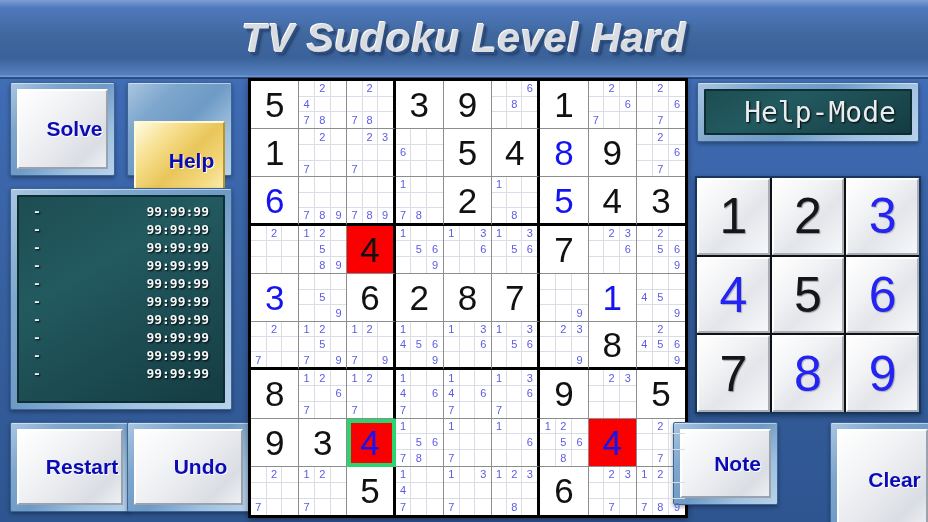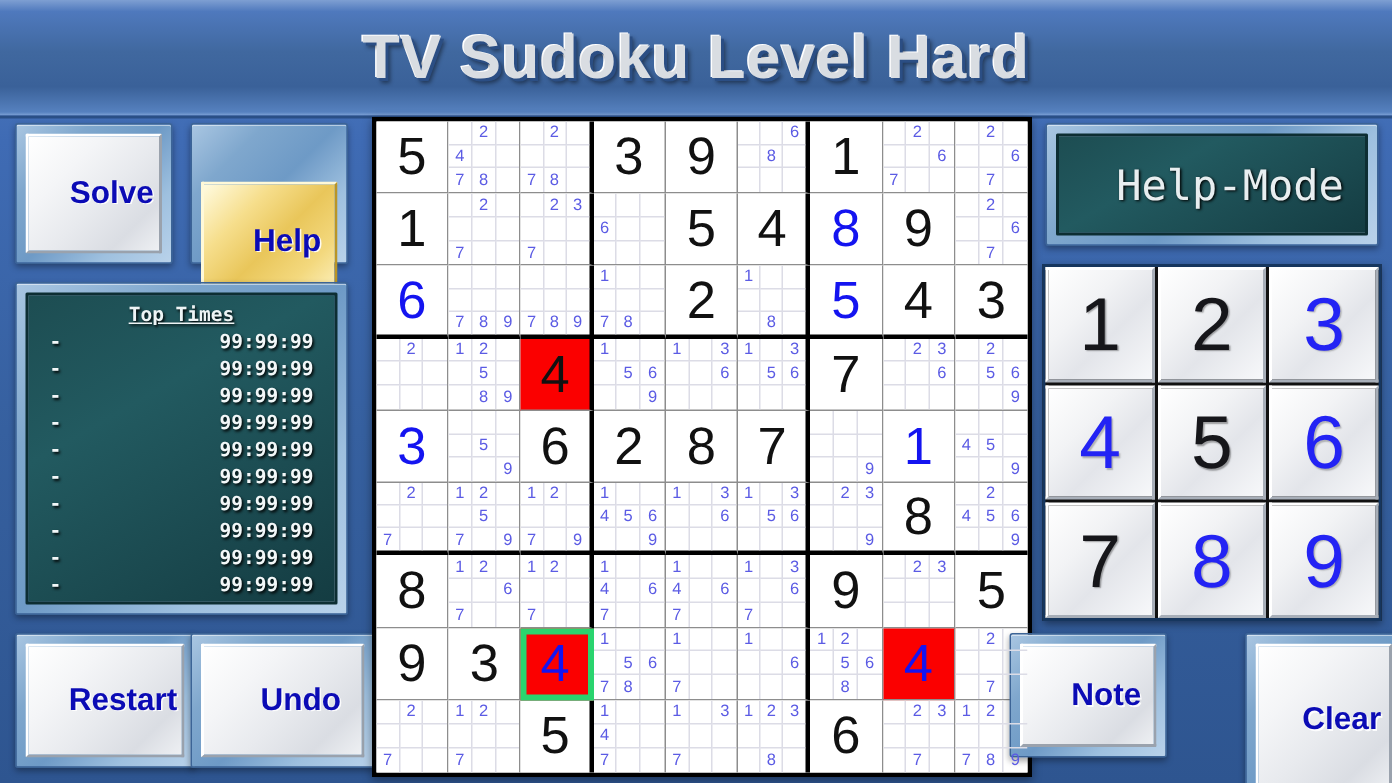--- a/index.html
+++ b/index.html
@@ -11,21 +11,21 @@
   body {
     background: linear-gradient(180deg, #4f7cc0 0%, #3f6bb4 18%, #36609f 55%, #2e5590 100%);
     position: relative;
   }
 
   
   #titlebar {
     position: absolute; left: 0; top: 0; width: 928px; height: 79px;
     background: linear-gradient(180deg, #7e9fd2 0%, #4f79bd 10%, #40689f 45%, #3a6199 75%, #5681bf 97%, #7ea2d6 100%);
     border-bottom: 2px solid #2a4f86;
-    display: flex; align-items: center; justify-content: center;
+    display: flex; align-items: center; justify-content: center; font-style: italic;
   }
   #title {
     font-size: 41px; font-weight: bold; letter-spacing: 0.5px;
     color: #d9dde2;
     text-shadow: 2px 2px 0 #2b4e84, 3px 3px 3px rgba(0,0,0,.45), -1px -1px 0 #ffffff;
     font-family: "Liberation Sans", sans-serif;
   }
 
   
   .btnframe {
@@ -63,21 +63,21 @@
     font-family: "DejaVu Sans Mono", monospace;
     text-shadow: 1px 1px 2px #000;
   }
 
   #btn-solve   { left: 10px;  top: 82px;  width: 105px; height: 94px; }
   #btn-help    { left: 127px; top: 82px;  width: 105px; height: 94px; }
   #btn-restart { left: 10px;  top: 422px; width: 120px; height: 90px; }
   #btn-undo    { left: 127px; top: 422px; width: 123px; height: 90px; }
   #btn-note    { left: 673px; top: 422px; width: 105px; height: 83px; }
   #btn-clear   { left: 830px; top: 422px; width: 105px; height: 116px; }
-  #btn-helpmode{ left: 697px; top: 82px;  width: 222px; height: 82px; }
+  #btn-helpmode{ left: 697px; top: 82px;  width: 222px; height: 60px; }
   #btn-helpmode .btnface { font-size: 28px; font-weight: normal; }
 
   
   #toptimes {
     position: absolute; left: 10px; top: 188px; width: 222px; height: 222px;
   }
   #toptimes .btnface {
     flex-direction: column; align-items: stretch; justify-content: flex-start;
     padding: 6px 14px 4px 14px;
   }
@@ -182,21 +182,20 @@
 <div class="btnframe" id="btn-solve">
   <div class="btnface face-silver">Solve</div>
 </div>
 
 <div class="btnframe" id="btn-help">
   <div class="btnface face-gold">Help</div>
 </div>
 
 <div class="btnframe" id="toptimes">
   <div class="btnface face-dark">
-    <div id="tt-title">Top Times</div>
     <div id="tt-list">
         <div class="tt-row">
           <span class="tt-name">-</span>
           <span class="tt-time">99:99:99</span>
         </div>
         <div class="tt-row">
           <span class="tt-name">-</span>
           <span class="tt-time">99:99:99</span>
         </div>
         <div class="tt-row">

